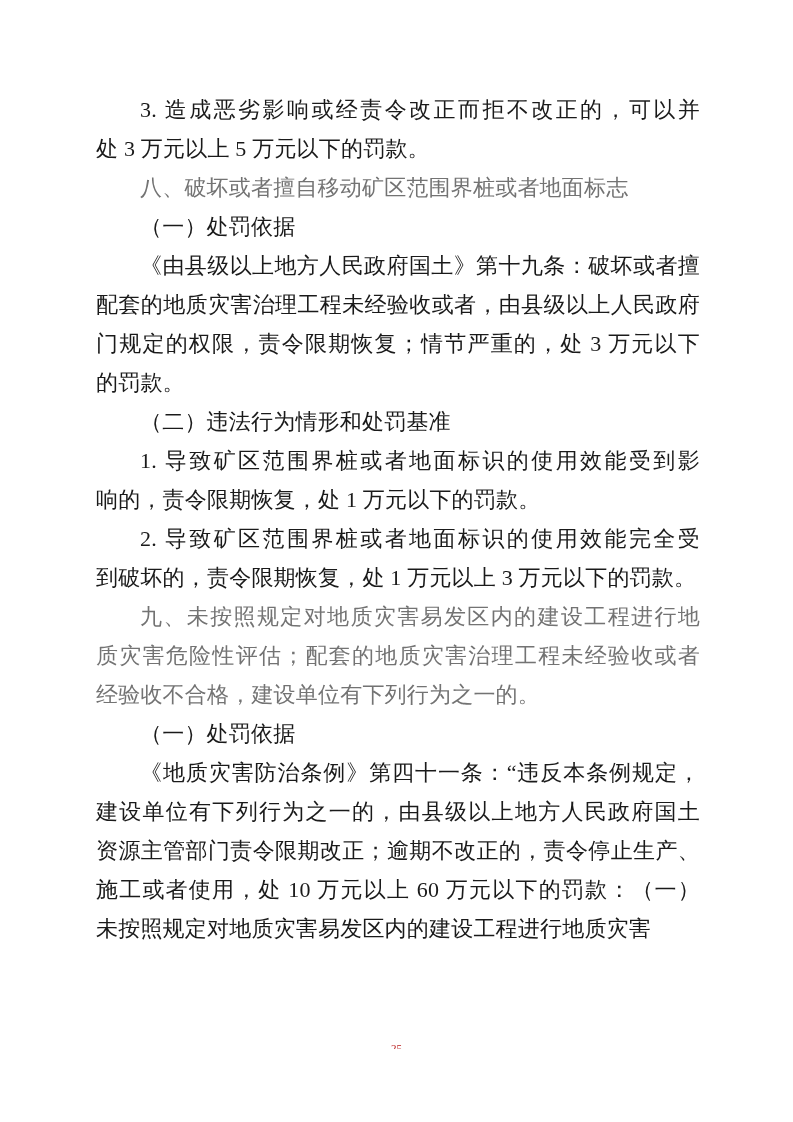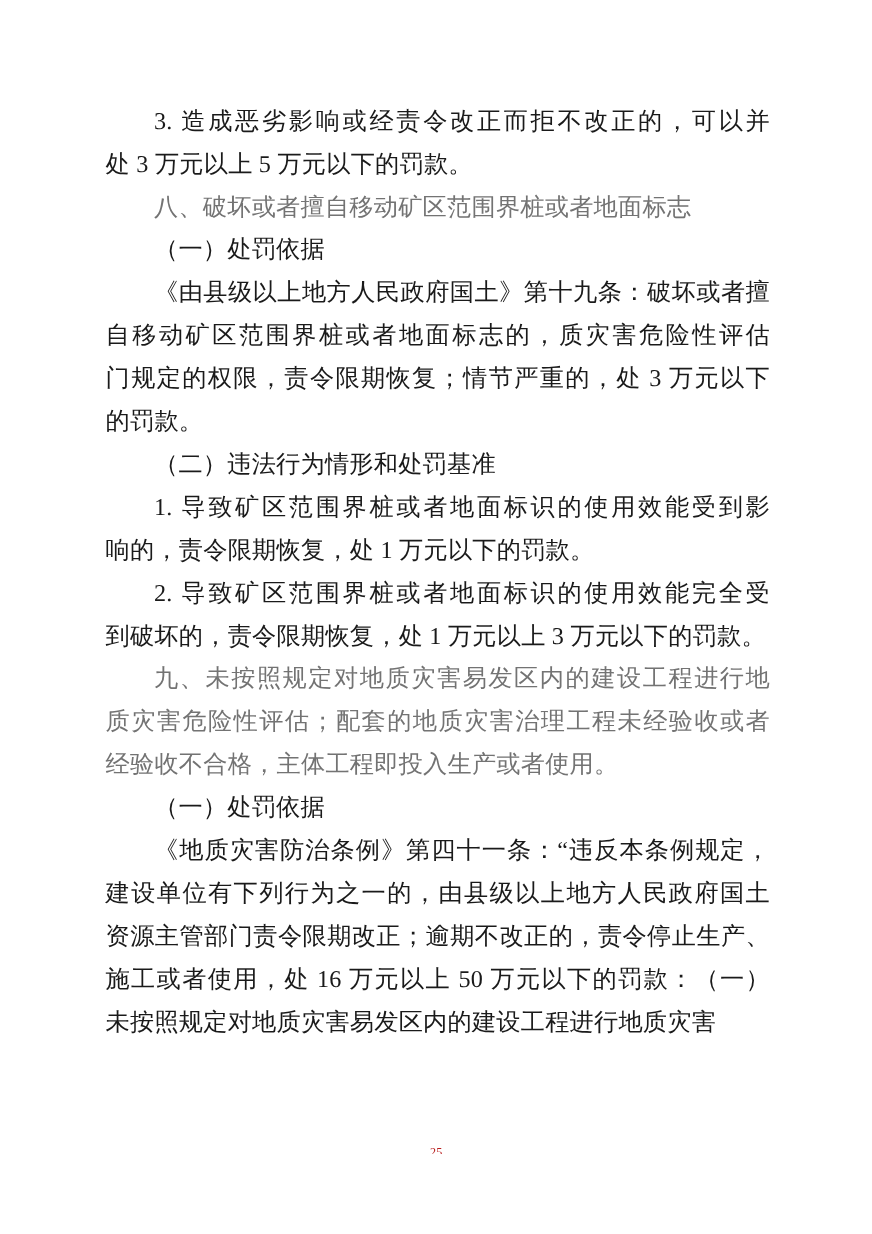--- a/index.html
+++ b/index.html
@@ -70,47 +70,47 @@
         <div class="line">处 3 万元以上 5 万元以下的罚款。</div>
       </div>
       <div class="paragraph heading">
         <div class="line first">八、破坏或者擅自移动矿区范围界桩或者地面标志</div>
       </div>
       <div class="paragraph body">
         <div class="line first">（一）处罚依据</div>
       </div>
       <div class="paragraph body">
         <div class="line first fill">《由县级以上地方人民政府国土》第十九条：破坏或者擅</div>
-        <div class="line fill">自移动矿区范围界桩或者地面标志的，质灾害危险性评估</div>
+        <div class="line fill">配套的地质灾害治理工程未经验收或者，由县级以上人民政府</div>
         <div class="line fill">门规定的权限，责令限期恢复；情节严重的，处 3 万元以下</div>
         <div class="line">的罚款。</div>
       </div>
       <div class="paragraph body">
         <div class="line first">（二）违法行为情形和处罚基准</div>
       </div>
       <div class="paragraph body">
         <div class="line first fill">1. 导致矿区范围界桩或者地面标识的使用效能受到影</div>
         <div class="line">响的，责令限期恢复，处 1 万元以下的罚款。</div>
       </div>
       <div class="paragraph body">
         <div class="line first fill">2. 导致矿区范围界桩或者地面标识的使用效能完全受</div>
         <div class="line">到破坏的，责令限期恢复，处 1 万元以上 3 万元以下的罚款。</div>
       </div>
       <div class="paragraph heading">
         <div class="line first fill">九、未按照规定对地质灾害易发区内的建设工程进行地</div>
         <div class="line fill">质灾害危险性评估；配套的地质灾害治理工程未经验收或者</div>
-        <div class="line">经验收不合格，主体工程即投入生产或者使用。</div>
+        <div class="line">经验收不合格，建设单位有下列行为之一的。</div>
       </div>
       <div class="paragraph body">
         <div class="line first">（一）处罚依据</div>
       </div>
       <div class="paragraph body">
         <div class="line first fill">《地质灾害防治条例》第四十一条：“违反本条例规定，</div>
         <div class="line fill">建设单位有下列行为之一的，由县级以上地方人民政府国土</div>
         <div class="line fill">资源主管部门责令限期改正；逾期不改正的，责令停止生产、</div>
-        <div class="line fill">施工或者使用，处 16 万元以上 50 万元以下的罚款：（一）</div>
+        <div class="line fill">施工或者使用，处 10 万元以上 60 万元以下的罚款：（一）</div>
         <div class="line">未按照规定对地质灾害易发区内的建设工程进行地质灾害</div>
       </div>
     </div>
   <div class="footer">
     <span class="page-num">25</span>
   </div>
 </div>
 
 </body></html>

